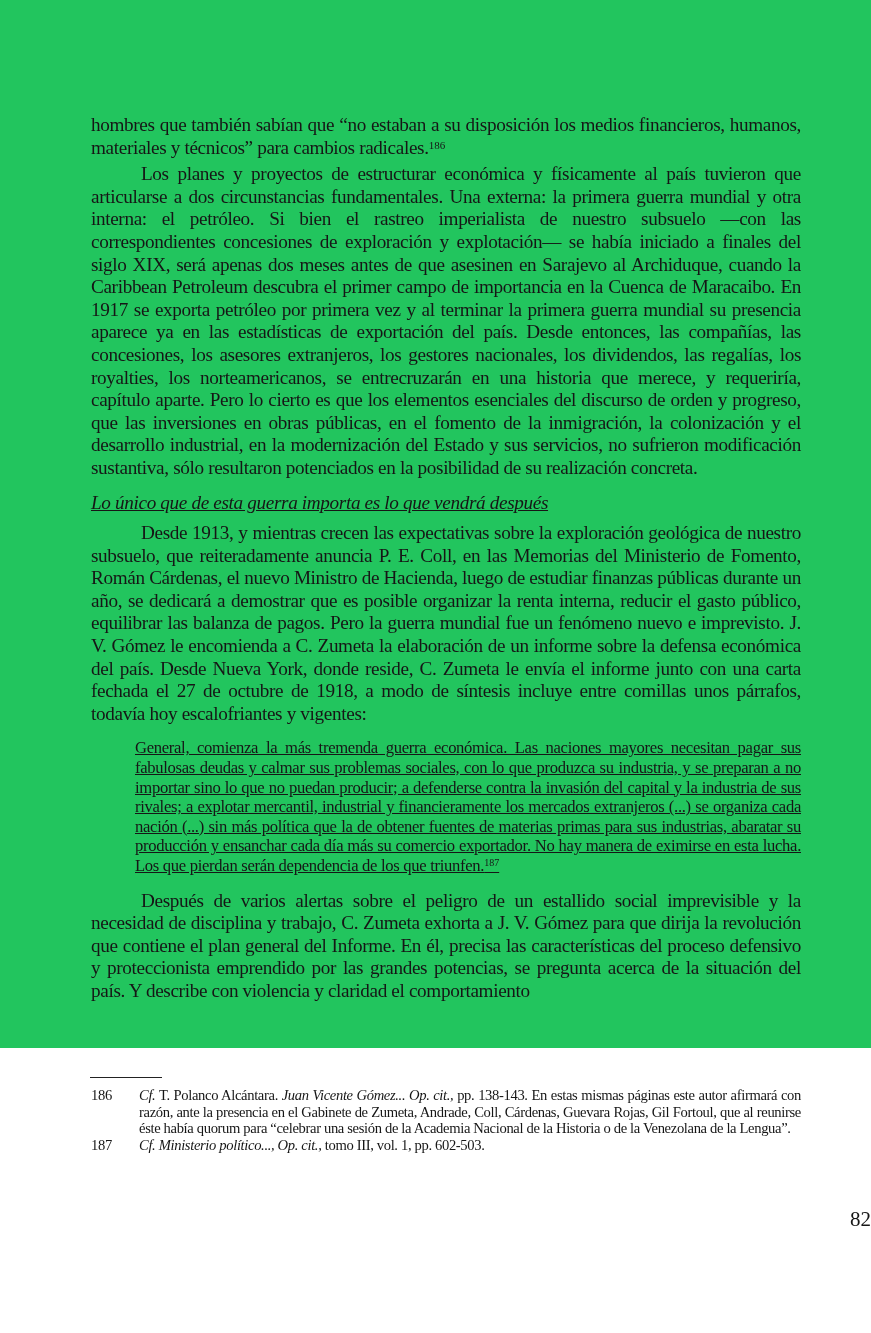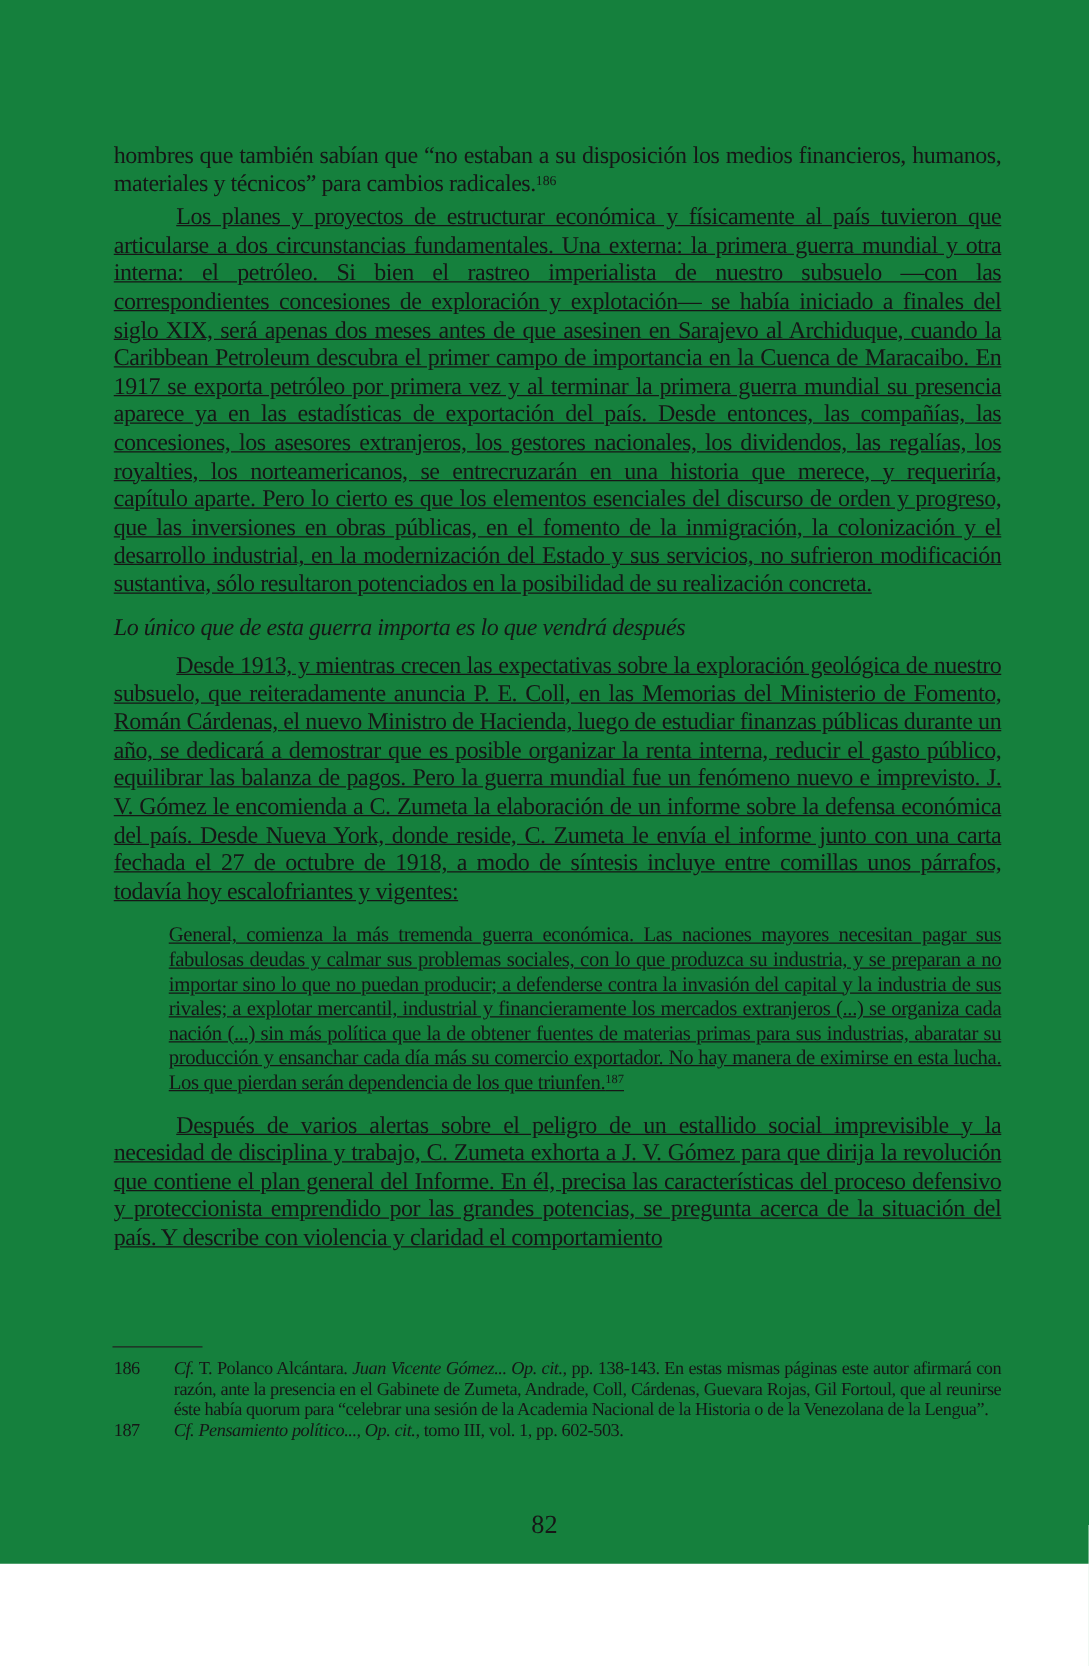--- a/index.html
+++ b/index.html
@@ -1,51 +1,51 @@
 <!DOCTYPE html>
 <html><head>
 <meta charset="utf-8">
 <style>
   html, body { margin: 0; padding: 0; background: #ffffff; }
   body { width: 871px; height: 1333px; position: relative; overflow: hidden; }
   .page {
-    position: absolute; left: 0; top: 0; width: 871px; height: 1251px;
-    background: #15803d; color: #161616;
+    position: absolute; left: 0; top: 0; width: 871px; height: 1048px;
+    background: #22c55e; color: #161616;
     font-family: "Liberation Serif", "DejaVu Serif", serif;
   }
   .body-text {
     position: absolute; left: 91px; top: 114px; width: 710px;
     font-size: 19.2px; line-height: 22.6px;
     text-align: justify; letter-spacing: -0.35px;
   }
   .body-text p { margin: 0; }
-  .indent { text-indent: 50px; text-decoration: underline; }
+  .indent { text-indent: 50px; }
   .gap { margin-top: 4px !important; }
-  .section-heading { font-style: italic; margin: 12px 0 8px 0 !important; }
+  .section-heading { font-style: italic; margin: 12px 0 8px 0 !important; text-decoration: underline; }
   .sup { font-size: 11px; vertical-align: 5px; line-height: 0; letter-spacing: 0; }
   .quote {
     margin: 13px 0 14px 44px !important; width: 666px;
     font-size: 16.6px; line-height: 19.6px; letter-spacing: -0.3px; text-decoration: underline;
   }
   .quote .sup { font-size: 10px; vertical-align: 5px; }
   .rule {
     position: absolute; left: 90px; top: 1077px; width: 72px; height: 0;
     border-top: 1px solid #222;
   }
   .footnotes {
     position: absolute; left: 91px; top: 1087px; width: 710px;
     font-size: 14.6px; line-height: 16.6px; letter-spacing: -0.35px;
   }
   .fn { display: flex; }
   .fn-num { width: 48px; flex: 0 0 48px; }
   .fn-text { flex: 1; text-align: justify; font-family: Liberation Serif, serif; }
   .it { font-style: italic; }
   .page-number {
     position: absolute; left: 0; width: 871px; top: 1207px;
-    text-align: center; font-size: 21px;
+    text-align: right; font-size: 21px;
   }
 </style>
 </head>
 <body>
 
 <div class="page">
   <div class="body-text">
     <p><span>hombres que también sabían que “no estaban a su disposición los medios financieros, humanos, materiales y técnicos” para cambios radicales.</span><span class="sup">186</span></p>
     <p class="indent gap">Los planes y proyectos de estructurar económica y físicamente al país tuvieron que articularse a dos circunstancias fundamentales. Una externa: la primera guerra mundial y otra interna: el petróleo. Si bien el rastreo imperialista de nuestro subsuelo —con las correspondientes concesiones de exploración y explotación— se había iniciado a finales del siglo XIX, será apenas dos meses antes de que asesinen en Sarajevo al Archiduque, cuando la Caribbean Petroleum descubra el primer campo de importancia en la Cuenca de Maracaibo. En 1917 se exporta petróleo por primera vez y al terminar la primera guerra mundial su presencia aparece ya en las estadísticas de exportación del país. Desde entonces, las compañías, las concesiones, los asesores extranjeros, los gestores nacionales, los dividendos, las regalías, los royalties, los norteamericanos, se entrecruzarán en una historia que merece, y requeriría, capítulo aparte. Pero lo cierto es que los elementos esenciales del discurso de orden y progreso, que las inversiones en obras públicas, en el fomento de la inmigración, la colonización y el desarrollo industrial, en la modernización del Estado y sus servicios, no sufrieron modificación sustantiva, sólo resultaron potenciados en la posibilidad de su realización concreta.</p>
     <p class="section-heading">Lo único que de esta guerra importa es lo que vendrá después</p>
@@ -56,18 +56,18 @@
 
   <div class="rule"></div>
 
   <div class="footnotes">
     <div class="fn">
       <span class="fn-num">186</span>
       <span class="fn-text"><span class="it">Cf.</span><span> T. Polanco Alcántara. </span><span class="it">Juan Vicente Gómez... Op. cit.,</span><span> pp. 138-143. En estas mismas páginas este autor afirmará con razón, ante la presencia en el Gabinete de Zumeta, Andrade, Coll, Cárdenas, Guevara Rojas, Gil Fortoul, que al reunirse éste había quorum para “celebrar una sesión de la Academia Nacional de la Historia o de la Venezolana de la Lengua”.</span></span>
     </div>
     <div class="fn">
       <span class="fn-num">187</span>
-      <span class="fn-text"><span class="it">Cf.</span><span> </span><span class="it">Pensamiento político..., Op. cit.,</span><span> tomo III, vol. 1, pp. 602-503.</span></span>
+      <span class="fn-text"><span class="it">Cf.</span><span> </span><span class="it">Ministerio político..., Op. cit.,</span><span> tomo III, vol. 1, pp. 602-503.</span></span>
     </div>
   </div>
 
   <div class="page-number">82</div>
 </div>
 
 </body></html>

